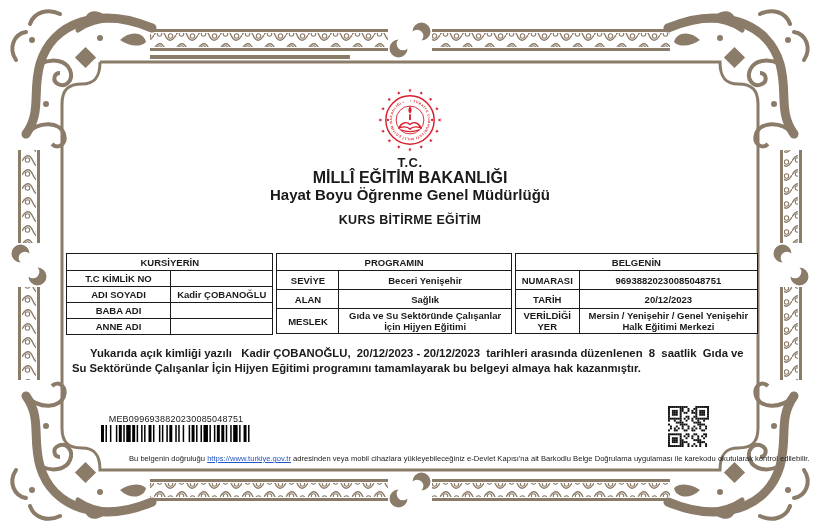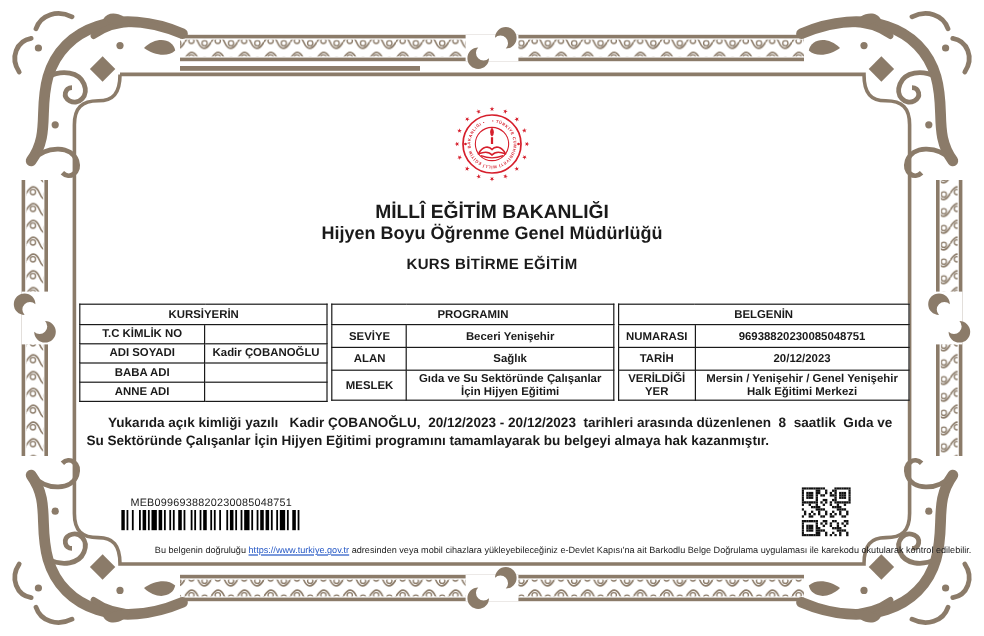--- a/index.html
+++ b/index.html
@@ -139,22 +139,23 @@
       <text font-size="3.3" fill="#D61F2C" font-weight="bold" letter-spacing="0.45">
         <textPath href="#seal-circ" startOffset="0">• TÜRKİYE CUMHURİYETİ MİLLÎ EĞİTİM BAKANLIĞI •</textPath>
       </text>
 
       <path d="M35 21.5 q3.2 4.5 0 7.5 q-3.2 -3 0 -7.5" fill="#D61F2C"></path>
       <rect x="34.1" y="29.5" width="1.8" height="5.5" fill="#D61F2C"></rect>
       <path d="M24 43 C27.5 36.5 32.5 36.5 35 39.5 C37.5 36.5 42.5 36.5 46 43 C41 41 37 41.5 35 44 C33 41.5 29 41 24 43 Z" fill="none" stroke="#D61F2C" stroke-width="1.3" stroke-linejoin="round"></path>
       <path d="M26 44.5 Q35 48 44 44.5" fill="none" stroke="#D61F2C" stroke-width="1.1"></path>
     </svg>
 
+    <div class="center-text" id="line-tc">T.C.</div>
     <div class="center-text" id="line-ministry">MİLLÎ EĞİTİM BAKANLIĞI</div>
-    <div class="center-text" id="line-directorate">Hijyen Boyu Öğrenme Genel Müdürlüğü</div>
+    <div class="center-text" id="line-directorate">Hayat Boyu Öğrenme Genel Müdürlüğü</div>
     <div class="center-text" id="line-doc-title">KURS BİTİRME EĞİTİM</div>
 
     <div id="tables">
 
       <table class="cert" id="table-kursiyer">
         <colgroup>
             <col class="c1">
             <col>
           </colgroup>
         <tbody>

